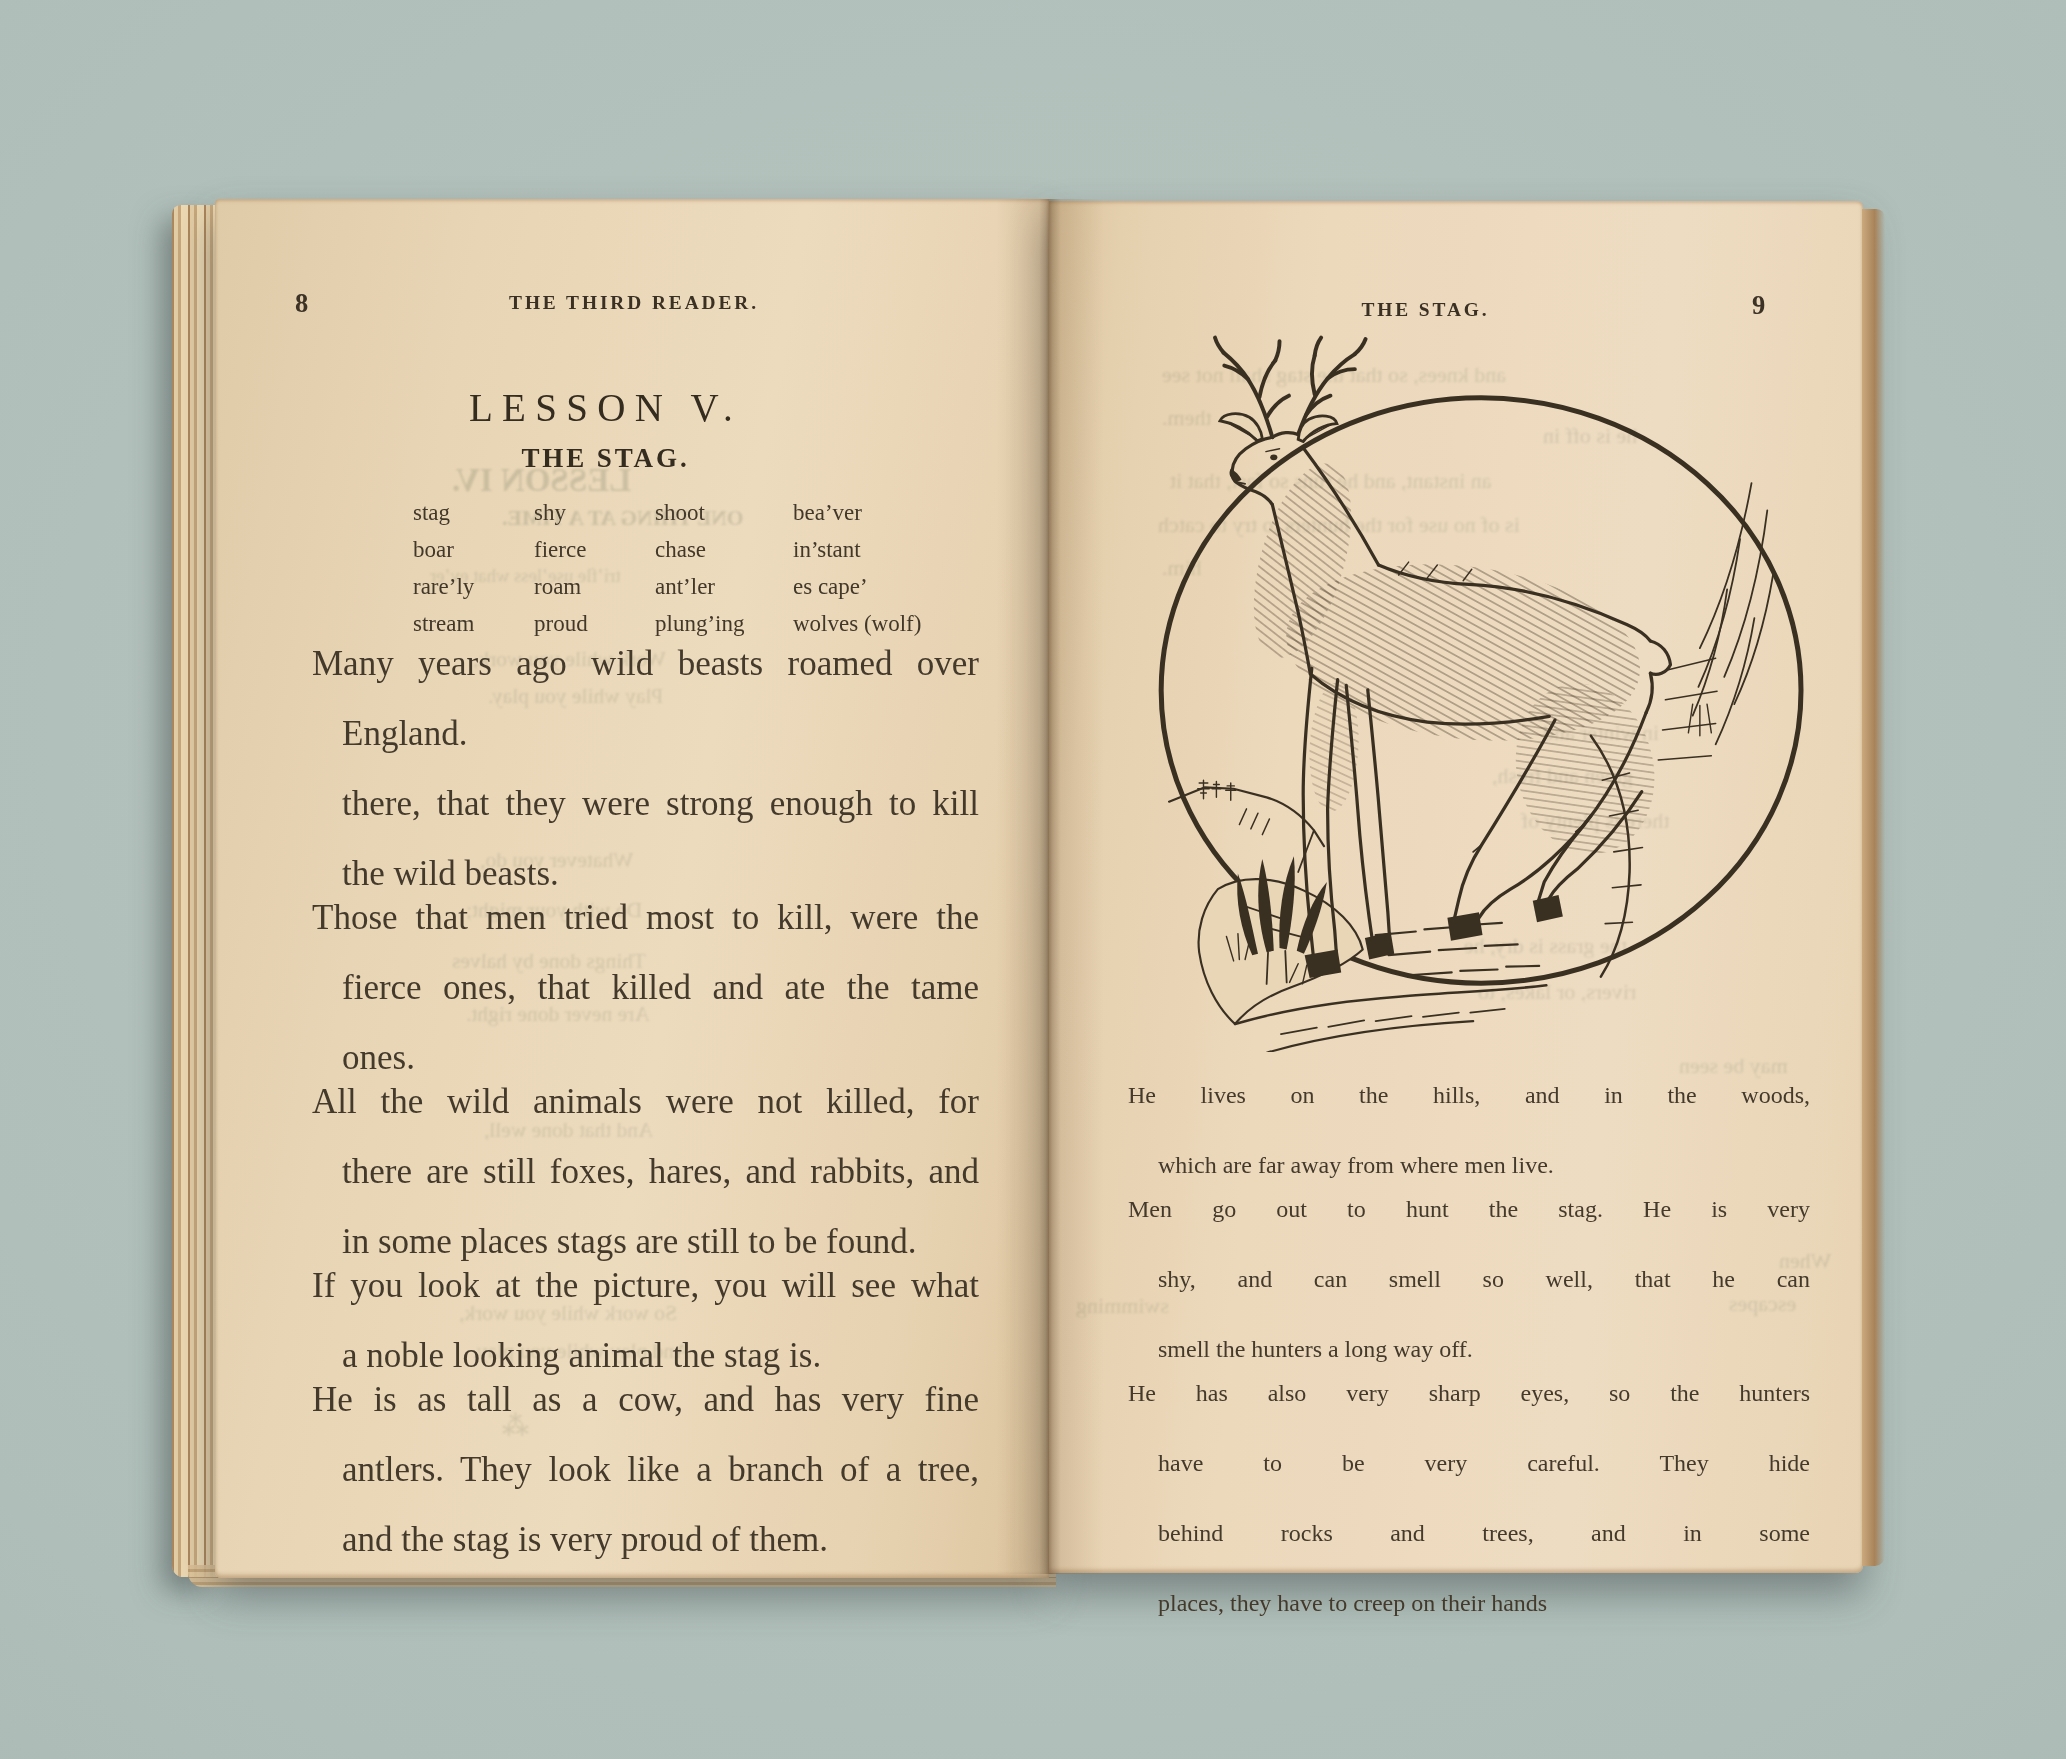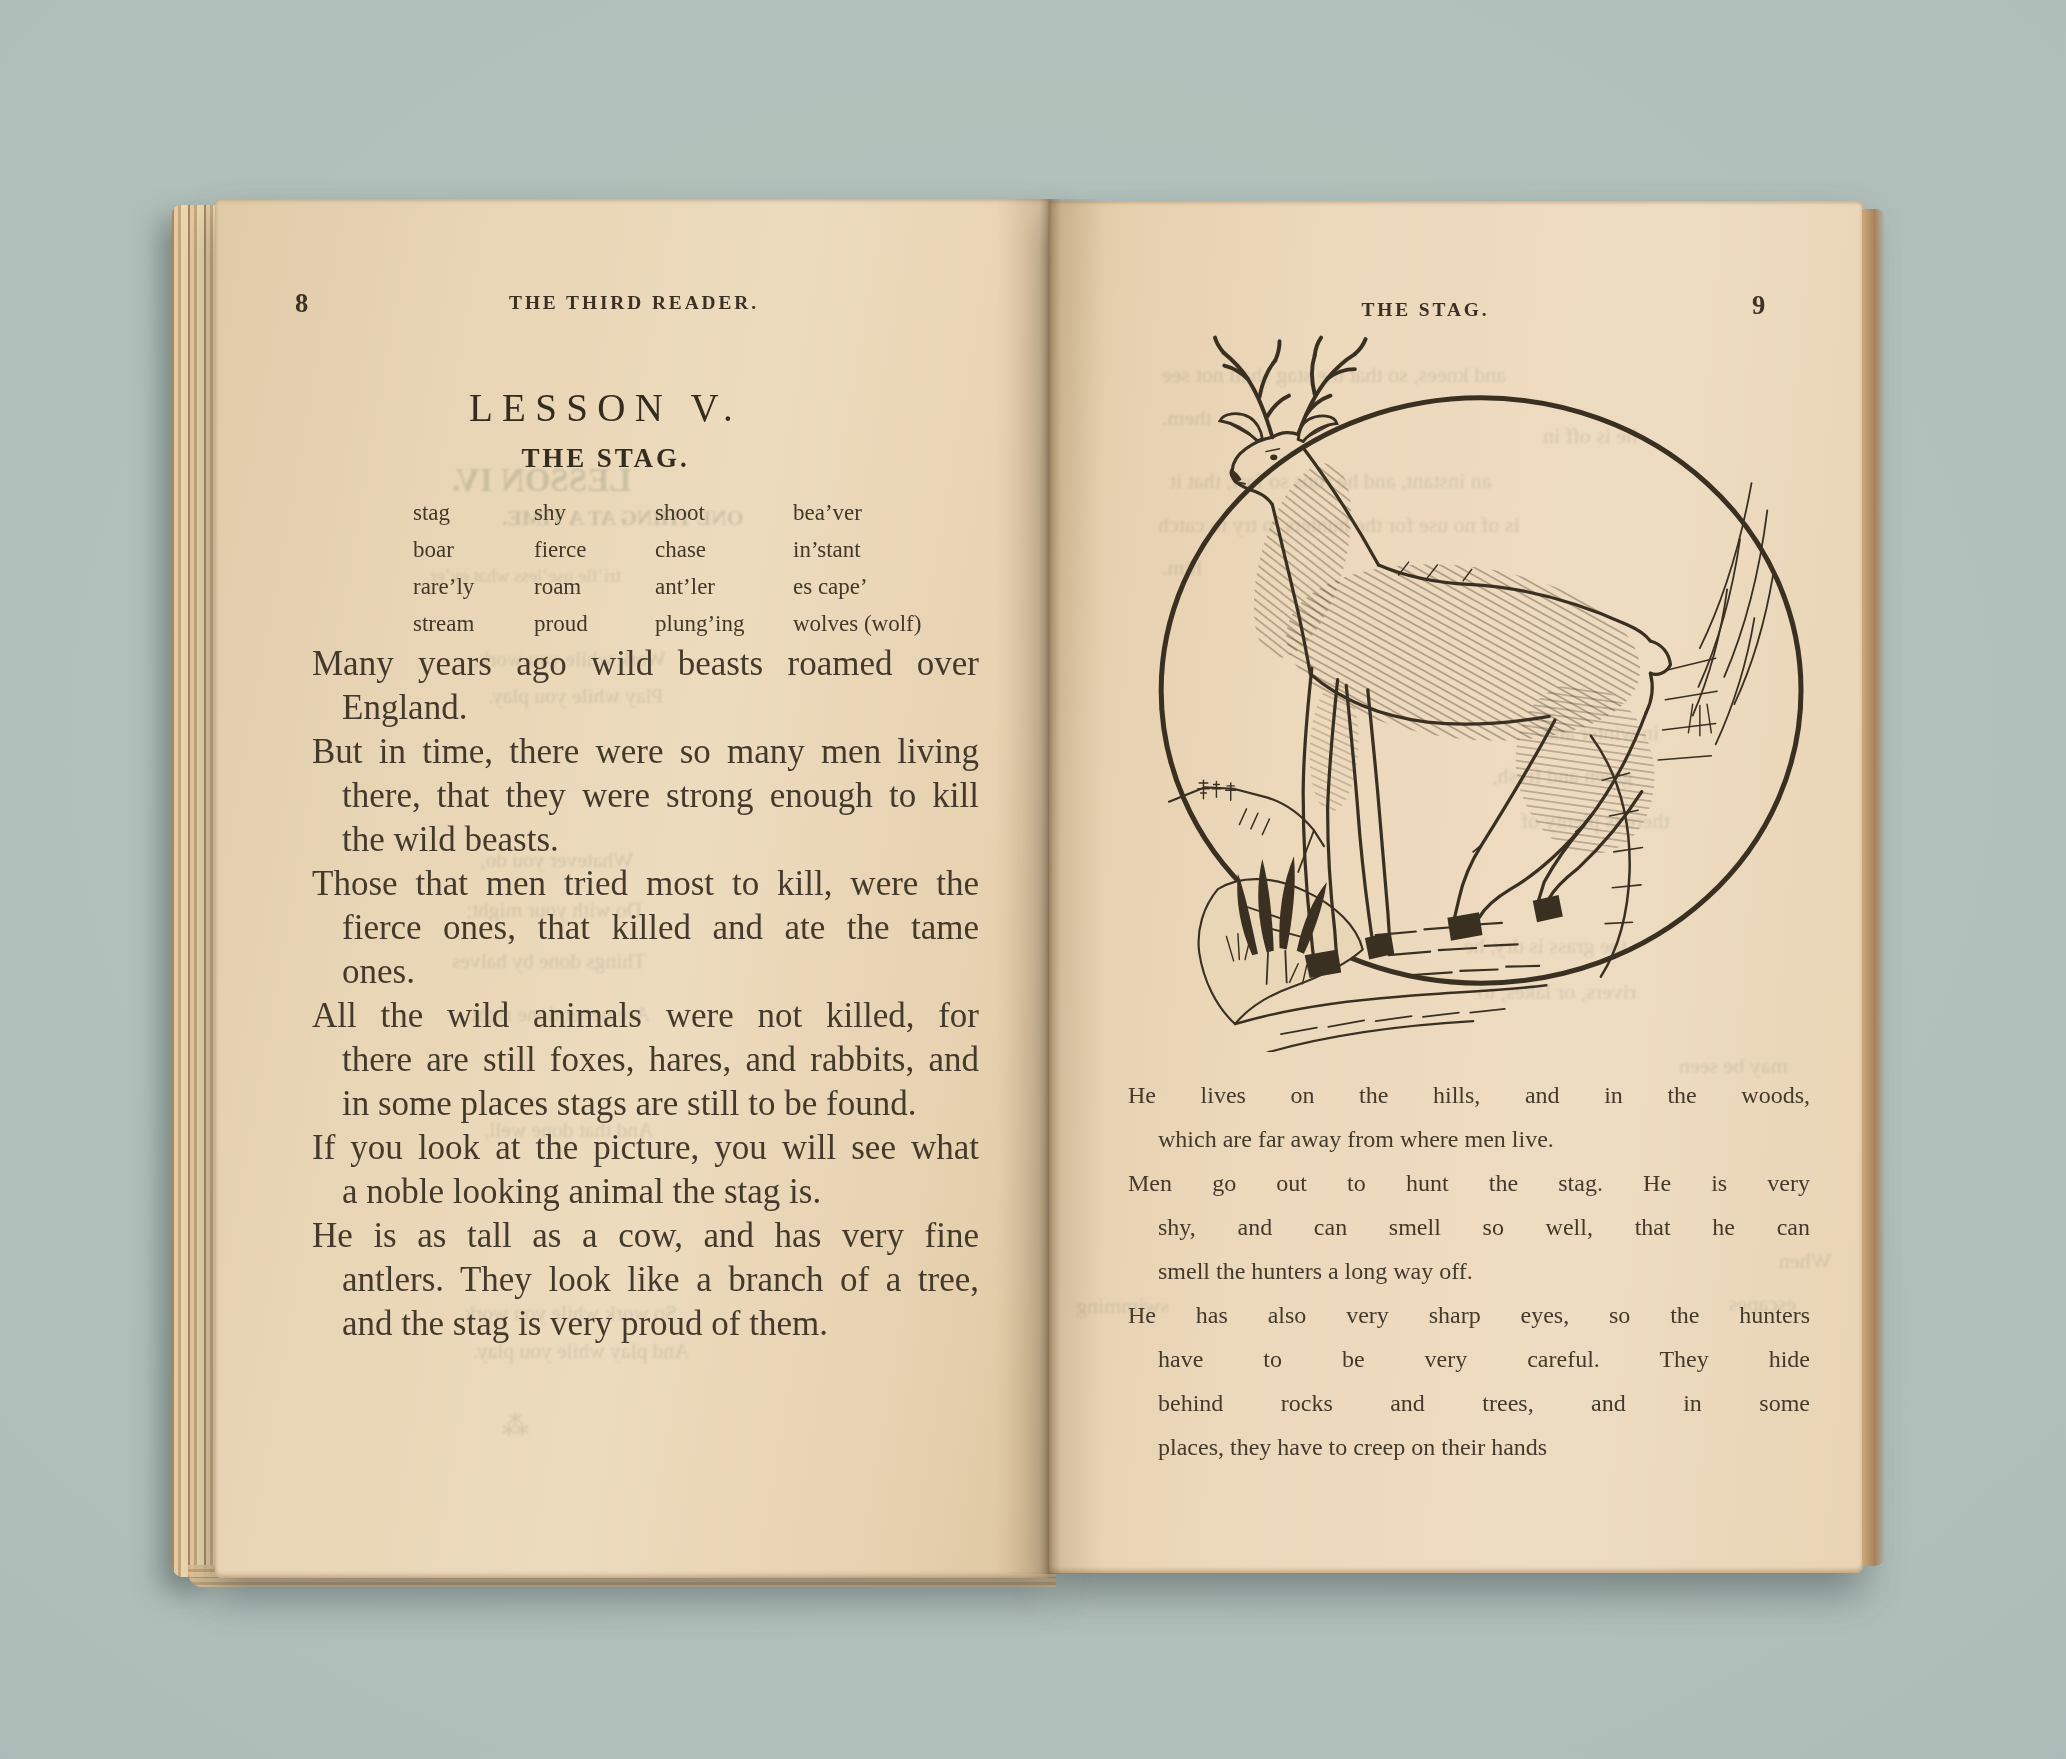--- a/index.html
+++ b/index.html
@@ -24,21 +24,21 @@
   .pagenum{position:absolute;font-size:26.5px;font-weight:bold;color:#3c3226;}
   .runhead{position:absolute;font-size:19.4px;font-weight:bold;letter-spacing:2.9px;color:#3a3023;text-align:center;}
   .lesson-h{position:absolute;font-size:39px;letter-spacing:9.3px;color:#352c20;text-align:center;}
   .lesson-s{position:absolute;font-size:27px;font-weight:bold;letter-spacing:2.9px;color:#352c20;text-align:center;}
   .wordgrid{position:absolute;left:198px;top:301px;display:grid;grid-template-columns:121px 121px 138px 237px;
          grid-auto-rows:37px;font-size:23px;color:#42382a;}
   .paras{position:absolute;color:#443a2c;}
   .paras-l{left:97px;top:443px;width:667px;font-size:35px;line-height:44px;}
   .paras-r{left:79px;top:872px;width:682px;font-size:24px;line-height:44px;}
   .pline{text-align:justify;text-align-last:justify;white-space:normal;}
-  .pline.ind{padding-left:30px;}
+  .pline.ind{padding-left:30px;margin-top:26px;}
   .pline.last{text-align-last:left;}
   .ghost{position:absolute;transform:scaleX(-1);color:#6c7458;opacity:.20;filter:blur(1.1px);white-space:nowrap;}
   .ghost.b{font-weight:bold;opacity:.24;}
   .illus{position:absolute;left:77px;top:1.4px;width:703px;height:850px;}
   svg .ln{fill:none;stroke:#3a3022;stroke-linecap:round;stroke-linejoin:round;}
 </style>
 </head>
 <body>
 
 <div class="stage">
@@ -83,21 +83,20 @@
         <span>proud</span>
         <span>plung’ing</span>
         <span>wolves (wolf)</span>
       </div>
     <div class="paras paras-l" id="left-paras">
         <div>
           <div class="pline">Many years ago wild beasts roamed over</div>
           <div class="pline ind last">England.</div>
         </div>
         <div>
-          <div class="pline">But in time, there were so many men living</div>
           <div class="pline ind">there, that they were strong enough to kill</div>
           <div class="pline ind last">the wild beasts.</div>
         </div>
         <div>
           <div class="pline">Those that men tried most to kill, were the</div>
           <div class="pline ind">fierce ones, that killed and ate the tame</div>
           <div class="pline ind last">ones.</div>
         </div>
         <div>
           <div class="pline">All the wild animals were not killed, for</div>

